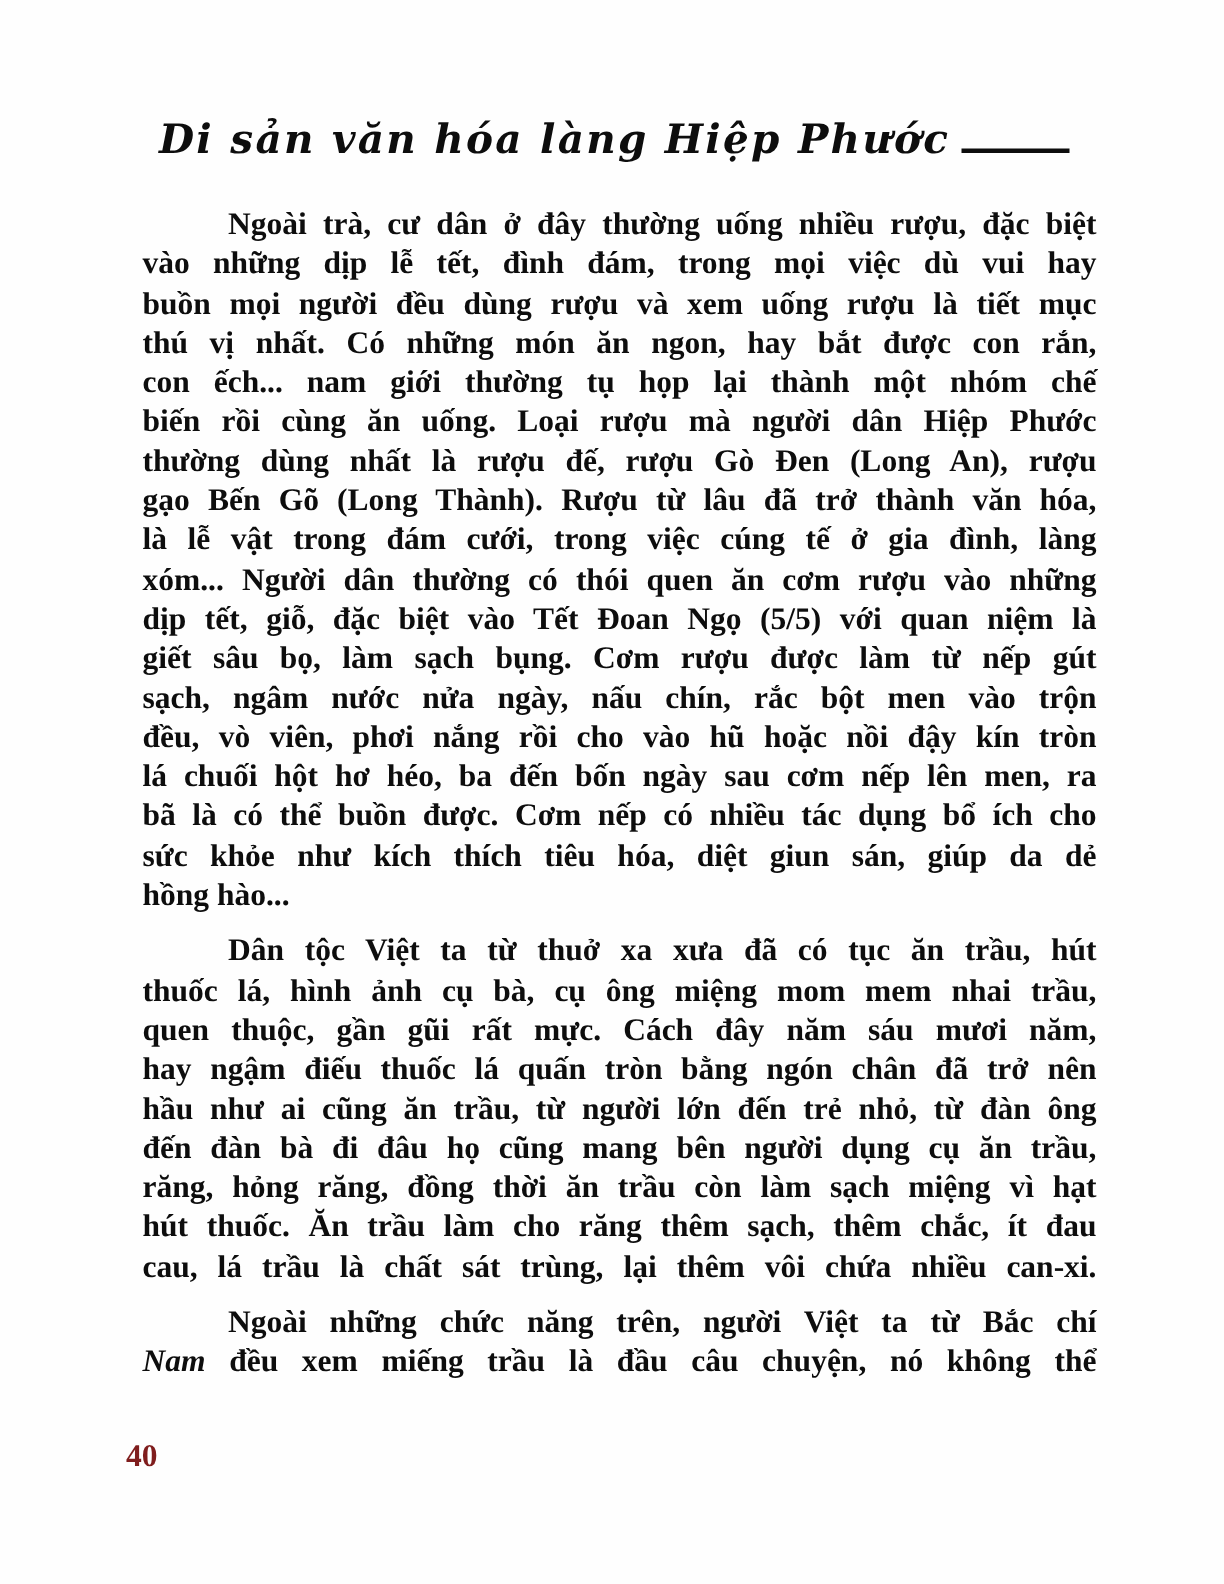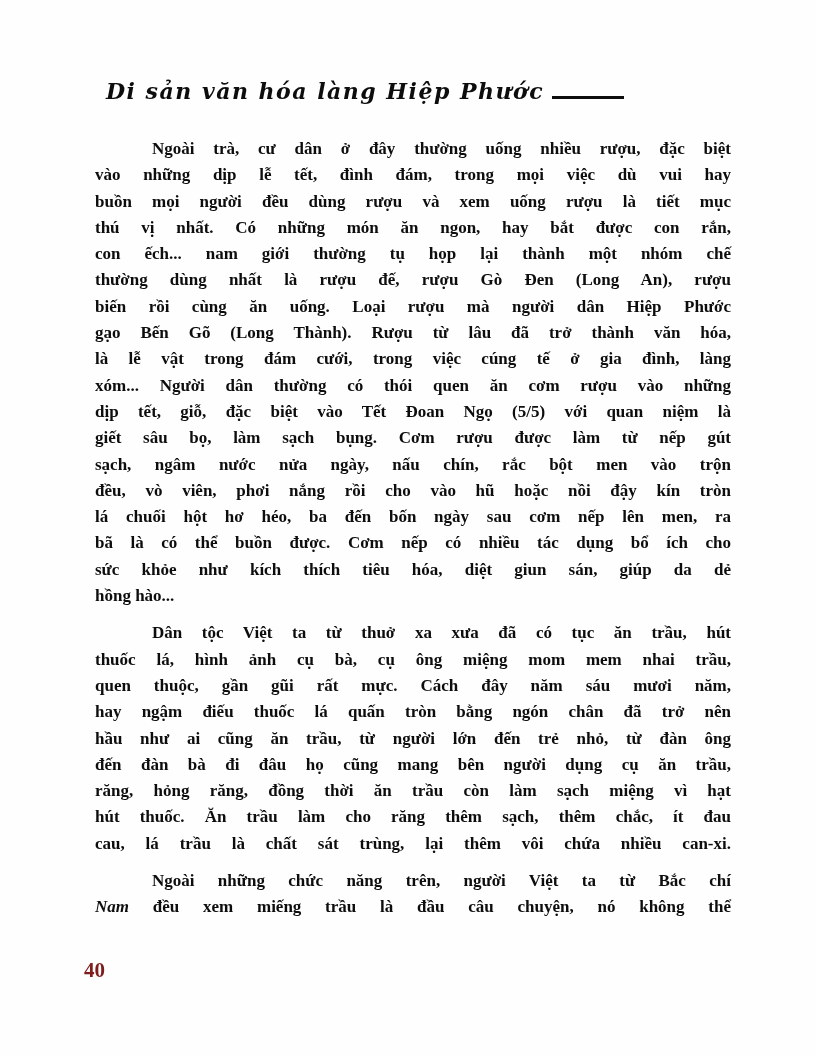--- a/index.html
+++ b/index.html
@@ -17,40 +17,40 @@
     color: #0d0d0d;
   }
   
   .running-header {
     position: absolute;
     left: 106px;
     top: 78px;
     font-family: "DejaVu Serif", serif;
     font-style: italic;
     font-weight: bold;
-    font-size: 22px;
+    font-size: 27px;
     letter-spacing: 1.5px;
     color: #0d0d0d;
     white-space: nowrap;
   }
   .header-rule {
     display: inline-block;
     width: 72px;
     height: 15px;
     margin-left: 8px;
     border-bottom: 3px solid #0d0d0d;
   }
   
   .page-body {
     position: absolute;
     left: 95px;
     top: 136px;
     width: 636px;
     font-family: "Liberation Serif", serif;
-    font-size: 17px;
+    font-size: 21px;
     font-weight: 600;
     line-height: 26.3px;
     color: #0d0d0d;
   }
   .paragraph { margin: 0 0 11px 0; }
   .text-line {
     text-align: justify;
     text-align-last: justify;
     white-space: normal;
   }
@@ -77,22 +77,22 @@
     <span>Di sản văn hóa làng Hiệp Phước</span><span class="header-rule"></span>
   </div>
 
   <div class="page-body" id="page-body">
       <div class="paragraph">
         <div class="text-line first">Ngoài trà, cư dân ở đây thường uống nhiều rượu, đặc biệt</div>
         <div class="text-line">vào những dịp lễ tết, đình đám, trong mọi việc dù vui hay</div>
         <div class="text-line">buồn mọi người đều dùng rượu và xem uống rượu là tiết mục</div>
         <div class="text-line">thú vị nhất. Có những món ăn ngon, hay bắt được con rắn,</div>
         <div class="text-line">con ếch... nam giới thường tụ họp lại thành một nhóm chế</div>
+        <div class="text-line">biến rồi cùng ăn uống. Loại rượu mà người dân Hiệp Phước</div>
         <div class="text-line">thường dùng nhất là rượu đế, rượu Gò Đen (Long An), rượu</div>
-        <div class="text-line">biến rồi cùng ăn uống. Loại rượu mà người dân Hiệp Phước</div>
         <div class="text-line">gạo Bến Gõ (Long Thành). Rượu từ lâu đã trở thành văn hóa,</div>
         <div class="text-line">là lễ vật trong đám cưới, trong việc cúng tế ở gia đình, làng</div>
         <div class="text-line">xóm... Người dân thường có thói quen ăn cơm rượu vào những</div>
         <div class="text-line">dịp tết, giỗ, đặc biệt vào Tết Đoan Ngọ (5/5) với quan niệm là</div>
         <div class="text-line">giết sâu bọ, làm sạch bụng. Cơm rượu được làm từ nếp gút</div>
         <div class="text-line">sạch, ngâm nước nửa ngày, nấu chín, rắc bột men vào trộn</div>
         <div class="text-line">đều, vò viên, phơi nắng rồi cho vào hũ hoặc nồi đậy kín tròn</div>
         <div class="text-line">lá chuối hột hơ héo, ba đến bốn ngày sau cơm nếp lên men, ra</div>
         <div class="text-line">bã là có thể buồn được. Cơm nếp có nhiều tác dụng bổ ích cho</div>
         <div class="text-line">sức khỏe như kích thích tiêu hóa, diệt giun sán, giúp da dẻ</div>

